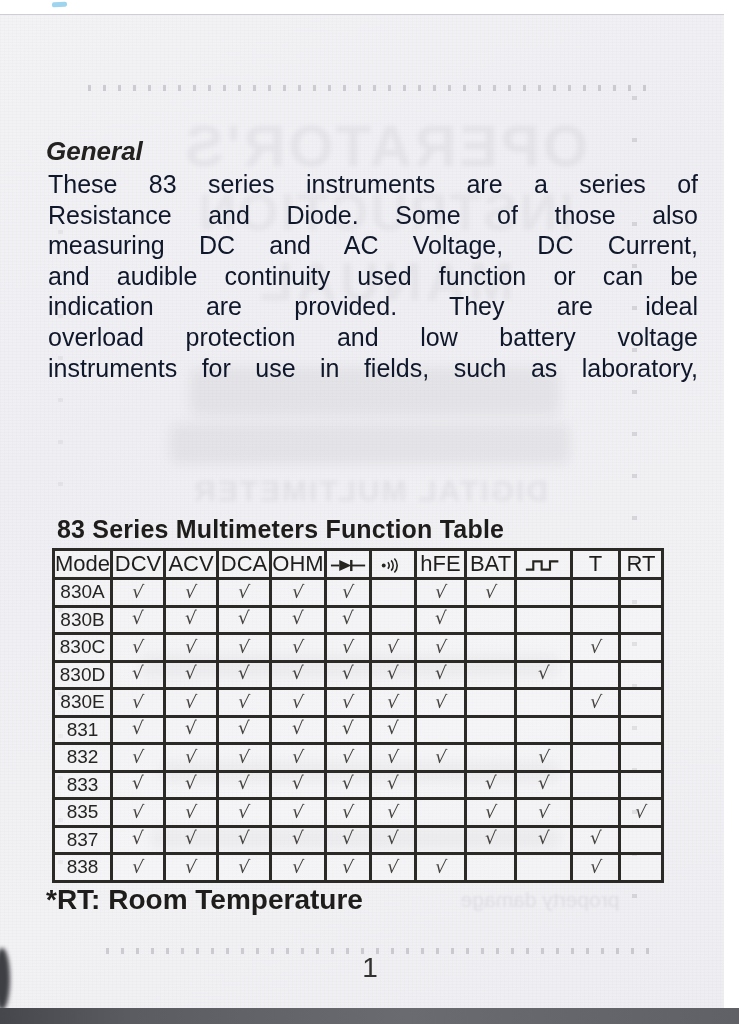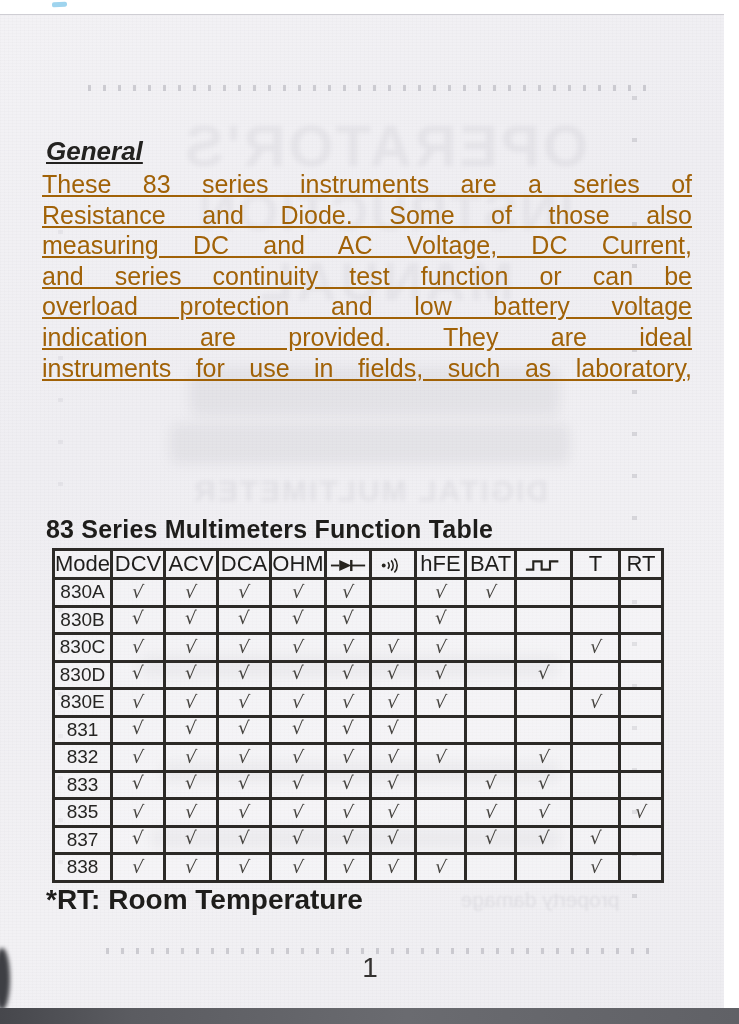--- a/index.html
+++ b/index.html
@@ -31,25 +31,25 @@
   .ghost.g5{left:430px;top:888px;width:220px;font-size:21px;opacity:.16;font-weight:400;text-align:center;filter:blur(1.3px);}
   .smudge{position:absolute;background:rgba(150,148,158,.12);border-radius:10px;filter:blur(6px);pointer-events:none;}
 
   
   .dots-h{position:absolute;height:6px;opacity:.45;filter:blur(.4px);
          background:repeating-linear-gradient(90deg,rgba(95,95,108,.55) 0 3px,transparent 3px 15px);}
   .dots-v{position:absolute;width:5px;opacity:.35;filter:blur(.4px);
          background:repeating-linear-gradient(180deg,rgba(95,95,108,.5) 0 4px,transparent 4px 42px);}
 
   
-  .heading{position:absolute;left:46px;top:136px;font-size:26px;font-weight:bold;font-style:italic;color:#232220;text-decoration:underline;}
-  .paragraph{position:absolute;left:42px;top:169px;width:650px;font-size:25px;line-height:30.6px;color:#a16207;text-decoration:underline;}
+  .heading{position:absolute;left:46px;top:136px;font-size:26px;font-weight:bold;font-style:italic;color:#232220;}
+  .paragraph{position:absolute;left:48px;top:169px;width:650px;font-size:25px;line-height:30.6px;color:#0f172a;}
   .pline{text-align:justify;text-align-last:justify;white-space:normal;}
   .pline.last{text-align-last:left;}
-  .table-title{position:absolute;left:46px;top:515px;font-size:25px;font-weight:bold;color:#1e1d1b;letter-spacing:.2px;}
+  .table-title{position:absolute;left:57px;top:515px;font-size:25px;font-weight:bold;color:#1e1d1b;letter-spacing:.2px;}
 
   
   .ftable-wrap{position:absolute;left:52px;top:548px;}
   table.ftable{border-collapse:collapse;table-layout:fixed;width:609px;background:rgba(255,255,255,.25);}
   .ftable th,.ftable td{border:3px solid #2c2a27;padding:0;text-align:center;vertical-align:middle;overflow:hidden;}
   .ftable thead th{height:25px;font-size:22px;font-weight:400;color:#1f1e1c;}
   .ftable tbody td{height:24.5px;font-size:18px;color:#262523;}
   .ftable td.model{font-size:19px;}
   .check{display:inline-block;font-family:"DejaVu Sans",sans-serif;font-size:18px;color:#45433f;
          transform:rotate(6deg);line-height:1;}
@@ -83,23 +83,23 @@
   <div class="dots-h" style="left:106px;top:948px;width:545px;"></div>
   <div class="dots-v" style="left:632px;top:96px;height:840px;"></div>
   <div class="dots-v" style="left:58px;top:230px;height:640px;opacity:.15;"></div>
 
   <div class="heading">General</div>
 
   <div class="paragraph" id="paragraph">
       <div class="pline">These 83 series instruments are a series of</div>
       <div class="pline">Resistance and Diode. Some of those also</div>
       <div class="pline">measuring DC and AC Voltage, DC Current,</div>
-      <div class="pline">and series continuity test function or can be</div>
+      <div class="pline">and audible continuity used function or can be</div>
+      <div class="pline">indication are provided. They are ideal</div>
       <div class="pline">overload protection and low battery voltage</div>
-      <div class="pline">indication are provided. They are ideal</div>
       <div class="pline">instruments for use in fields, such as laboratory,</div>
     </div>
 
   <div class="table-title">83 Series Multimeters Function Table</div>
 
   <div class="ftable-wrap">
     <table class="ftable">
       <colgroup id="ft-cols">
           <col style="width: 58px;">
           <col style="width: 53px;">

